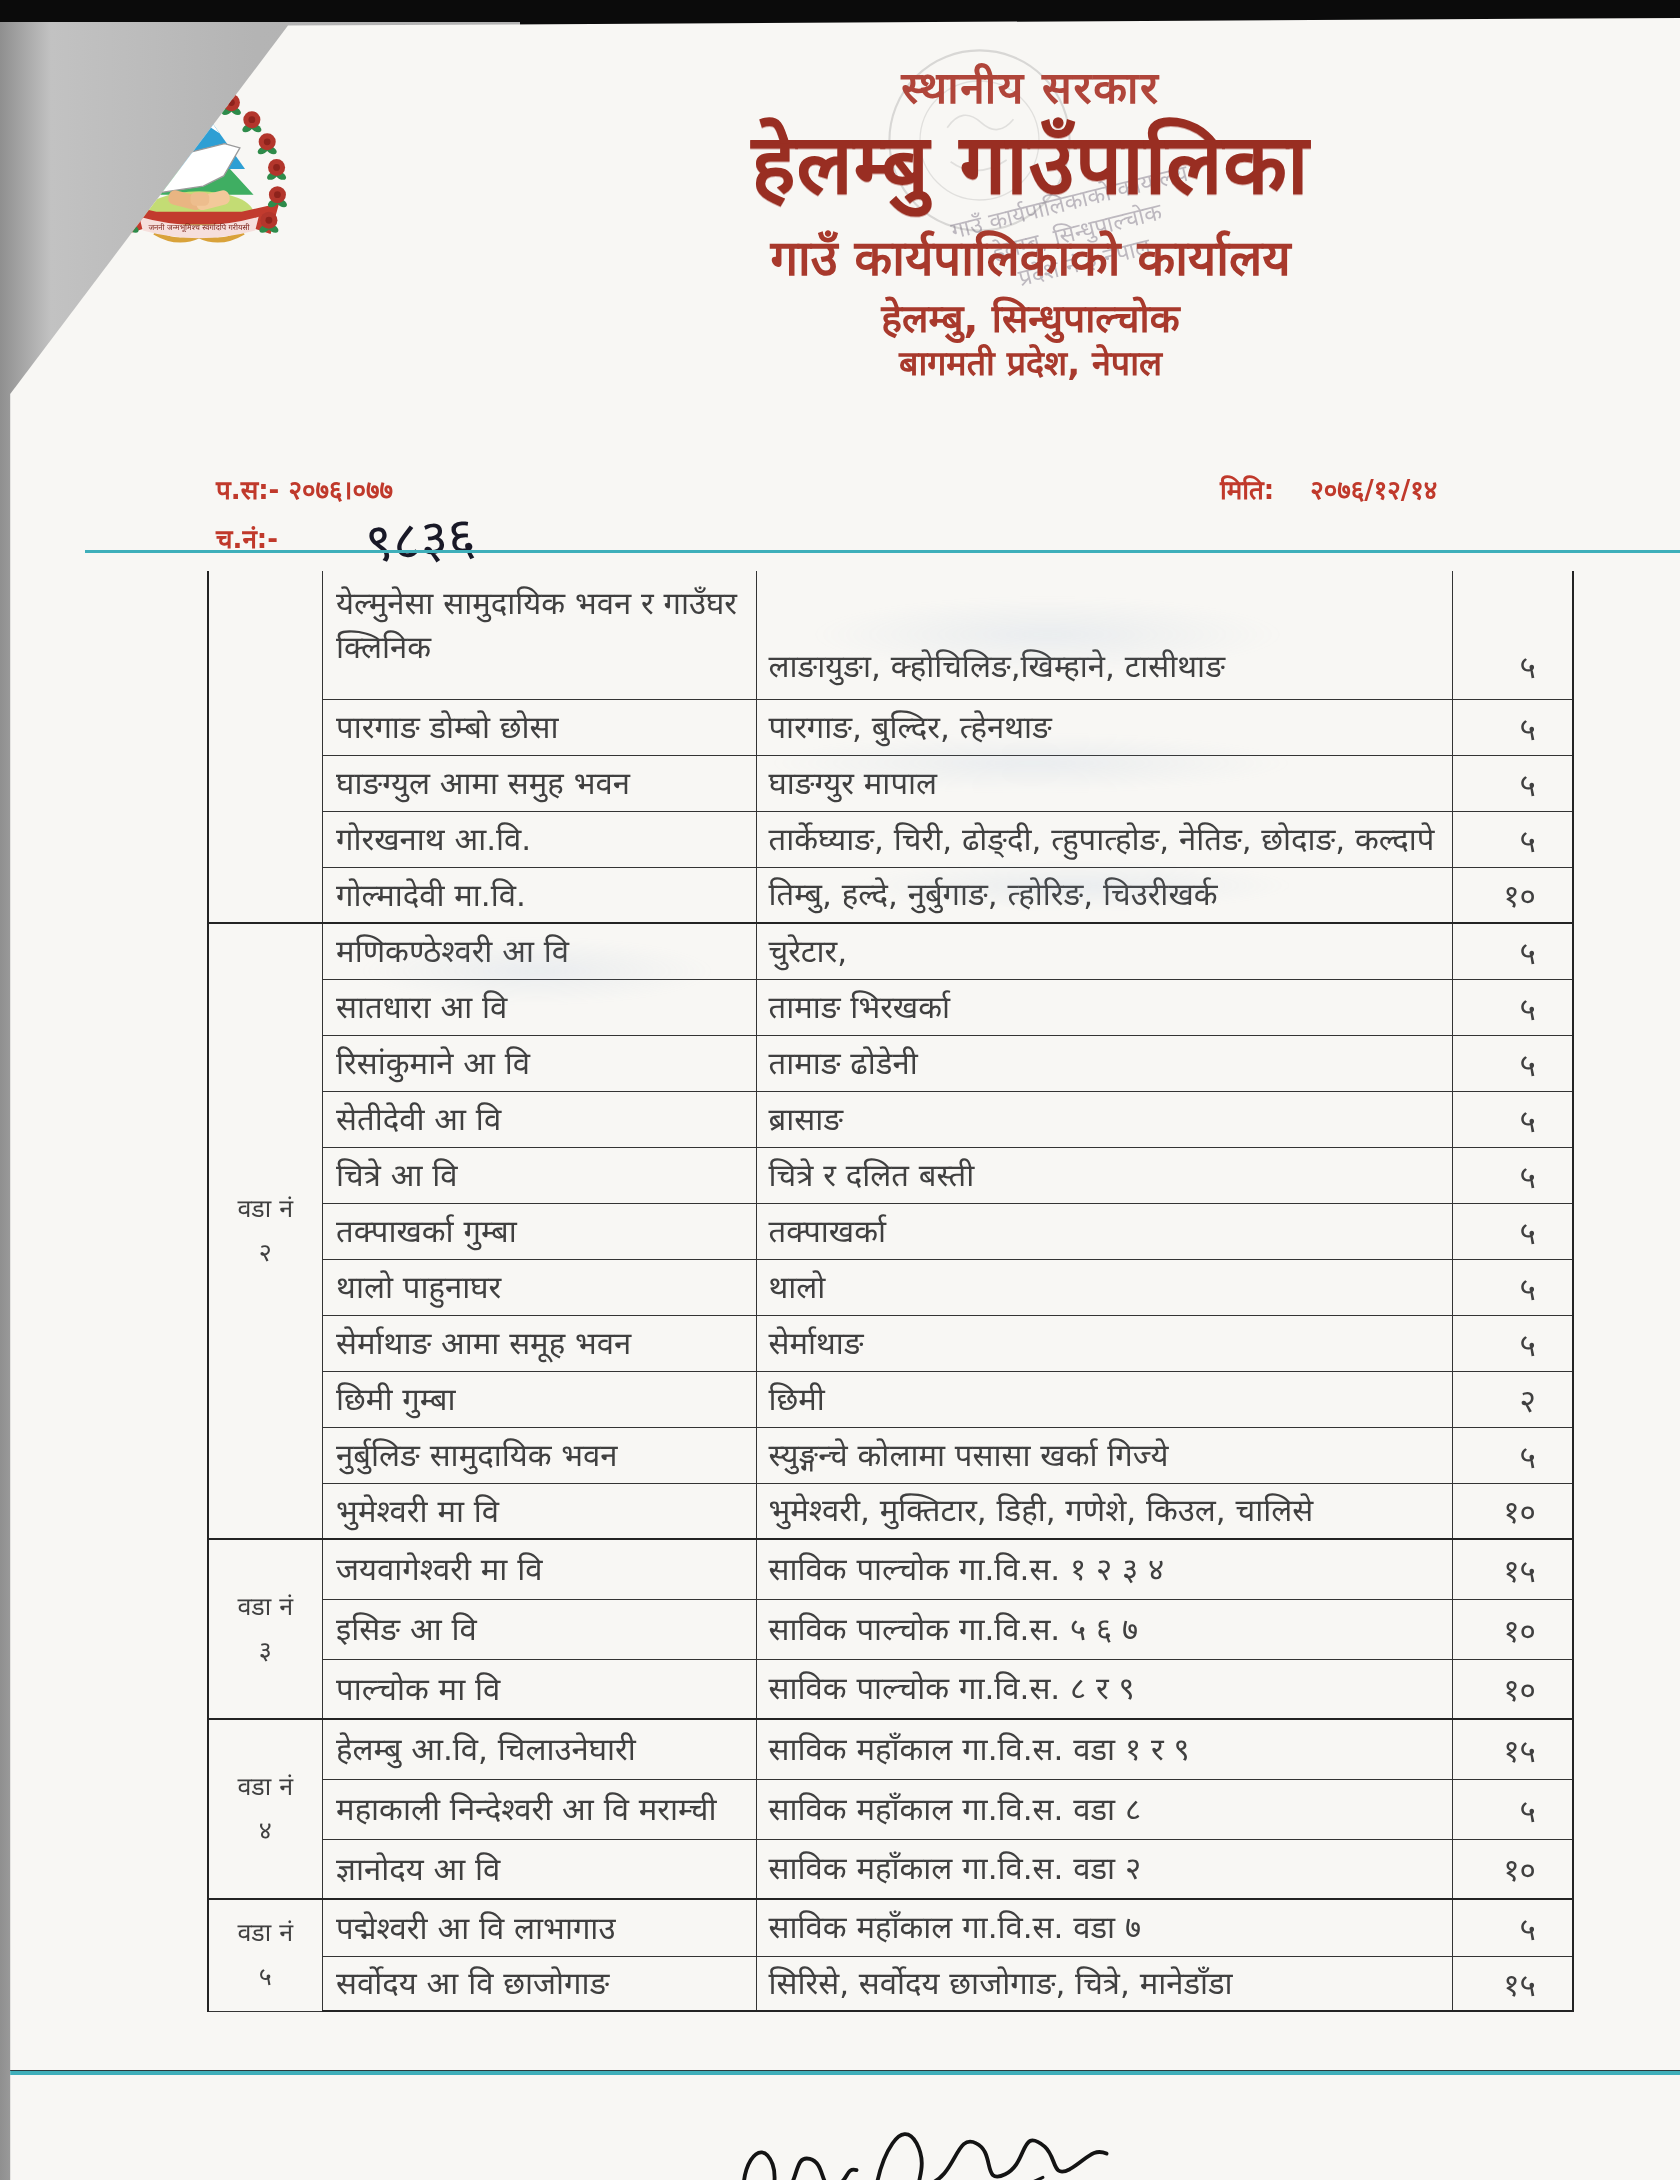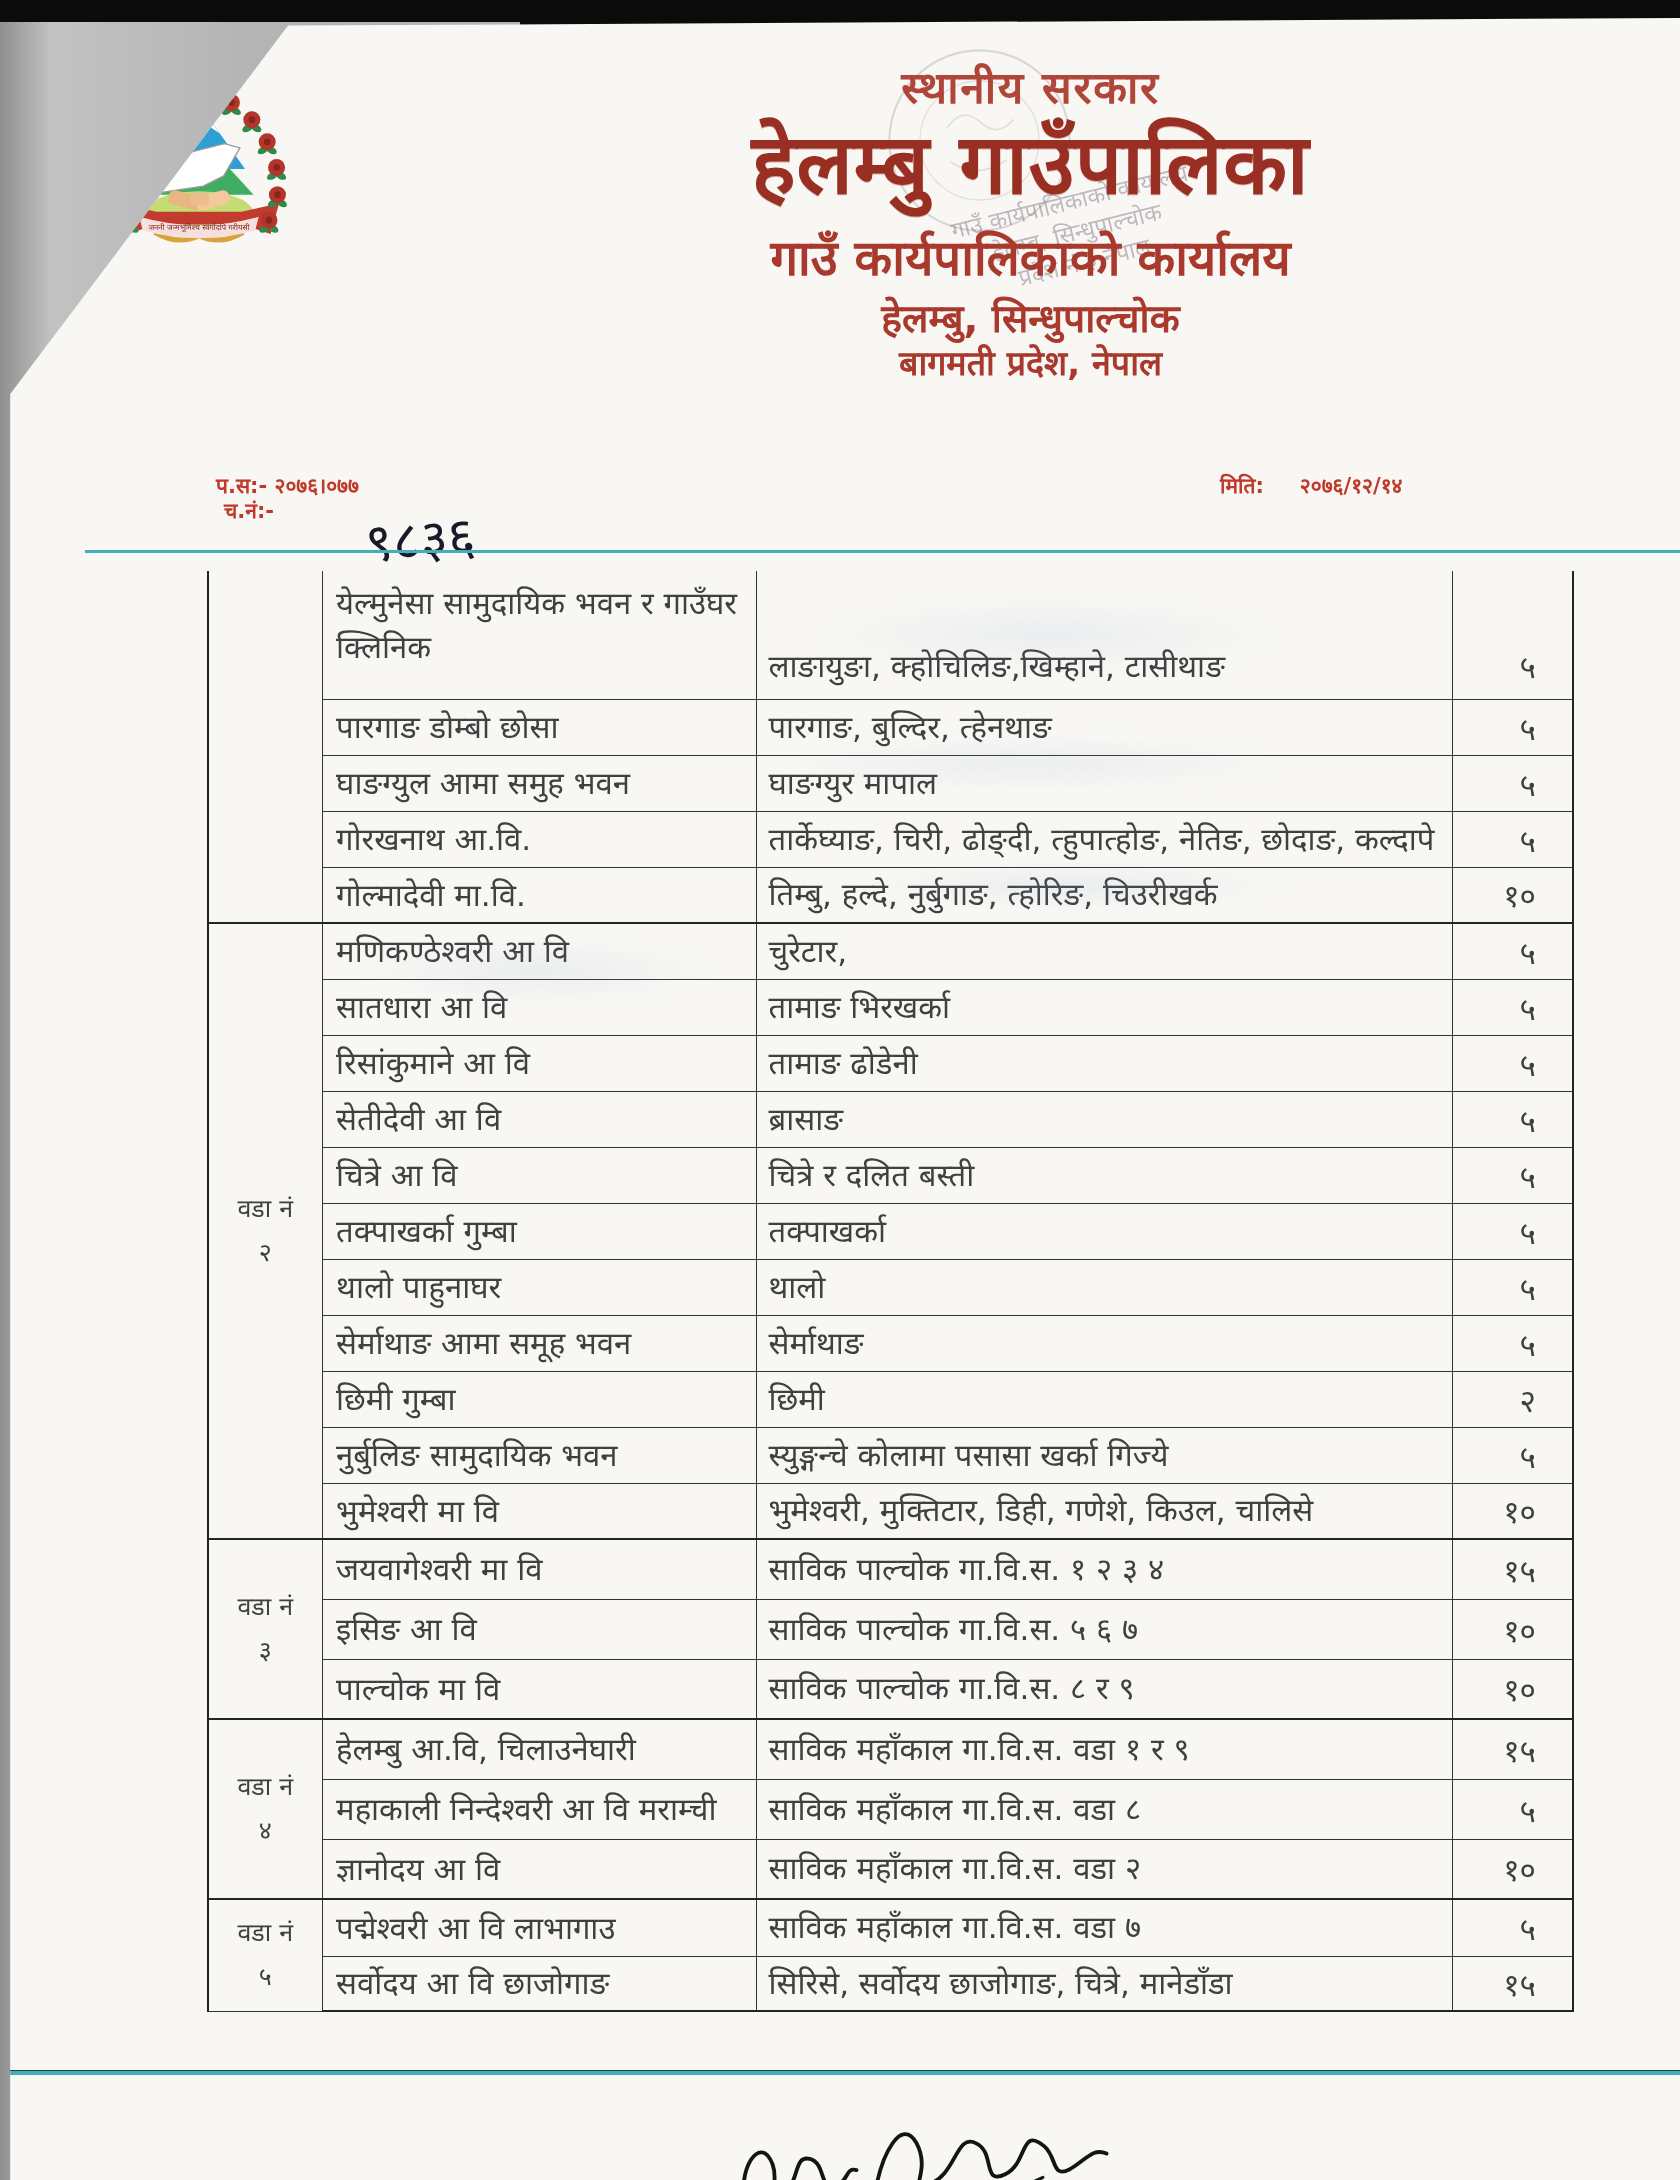--- a/index.html
+++ b/index.html
@@ -22,23 +22,23 @@
   #edge-shade{left:0;top:0;width:358px;height:443px;
     background:linear-gradient(115deg,rgba(0,0,0,.14) 0,rgba(0,0,0,0) 34%);
     clip-path:polygon(10.2px 394px,288px 25.6px,358px 25.6px,10.2px 443px);}
   
   .hdr{left:281px;width:1499px;text-align:center;color:#a8392c;font-weight:bold;}
   #small-title{top:56px;font-size:44px;letter-spacing:1.7px;color:#b0453a;}
   #muni-title{top:104px;font-size:83px;letter-spacing:0.9px;color:#992e22;text-shadow:0 0.9px 0 rgba(153,46,34,.4);}
   #office-line{top:223px;font-size:49px;color:#a8392c;}
   #addr1{top:290px;font-size:39px;}
   #addr2{top:339px;font-size:34px;}
-  .refline{color:#c0392b;font-weight:bold;font-size:21px;}
+  .refline{color:#c0392b;font-weight:bold;font-size:26px;}
   #ref-ps{left:216px;top:471px;}
-  #ref-ch{left:216px;top:496px;margin-left:8px;}
+  #ref-ch{left:216px;top:520px;}
   #serial-hand{left:365px;top:501px;font-size:53px;color:#191927;transform:rotate(-4deg);font-weight:normal;font-family:"DejaVu Serif",serif;}
   #date-line{left:1220px;top:471px;}
   #date-line .gap{display:inline-block;width:36px;}
   
   .stamp{opacity:.38;}
   #stamp-circle{left:869px;top:34px;}
   #stamp-text{left:877px;top:186px;width:400px;transform:rotate(-14deg);
     color:rgba(92,82,104,.75);font-size:23px;text-align:center;line-height:31px;opacity:.5;}
   
   .teal{background:#3fafba;}

